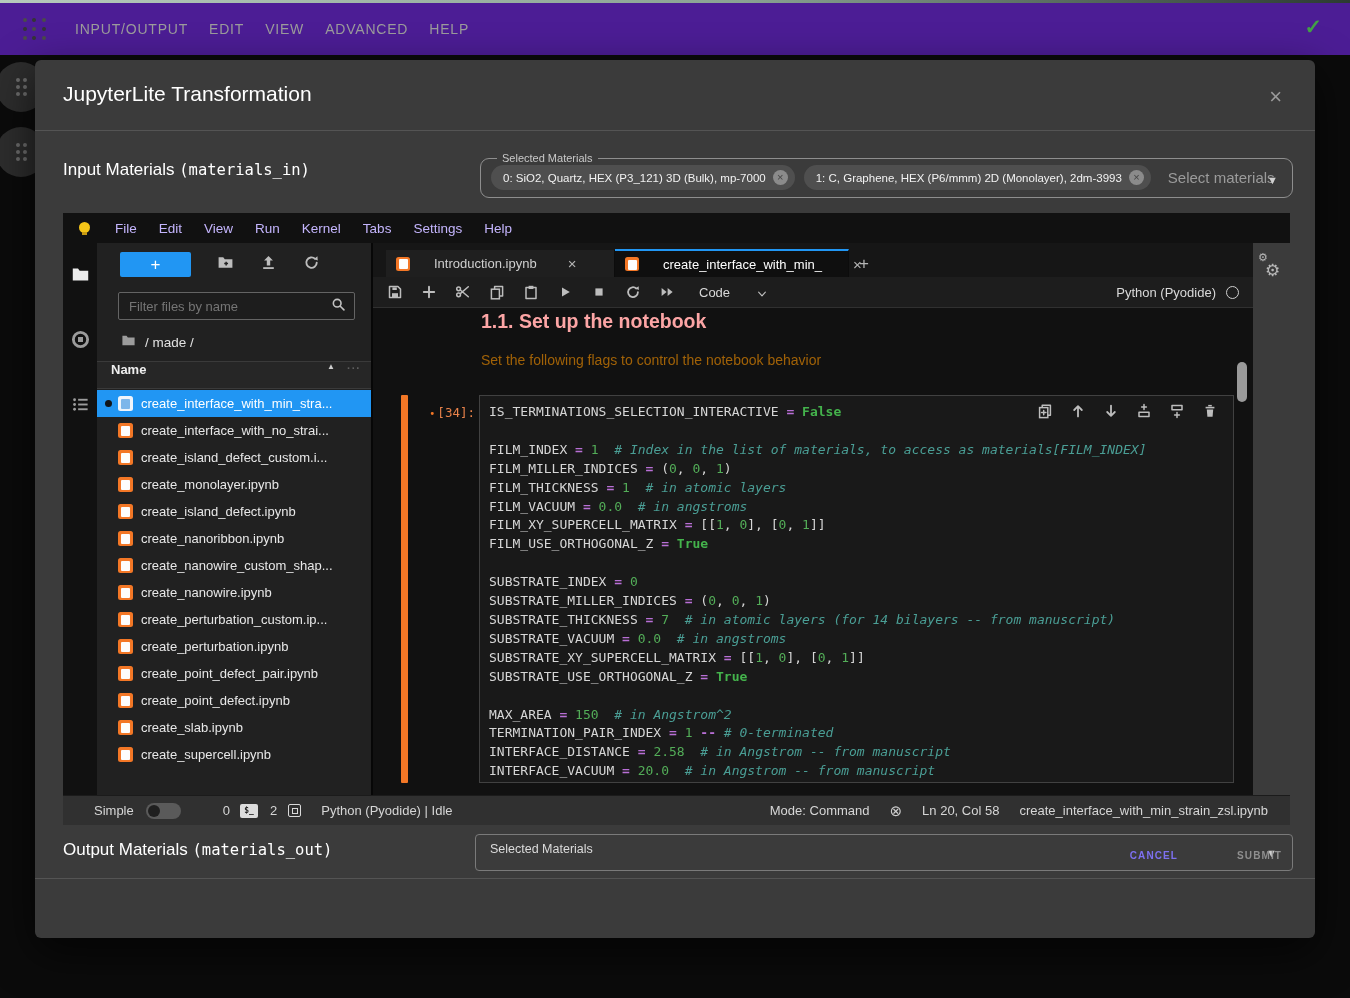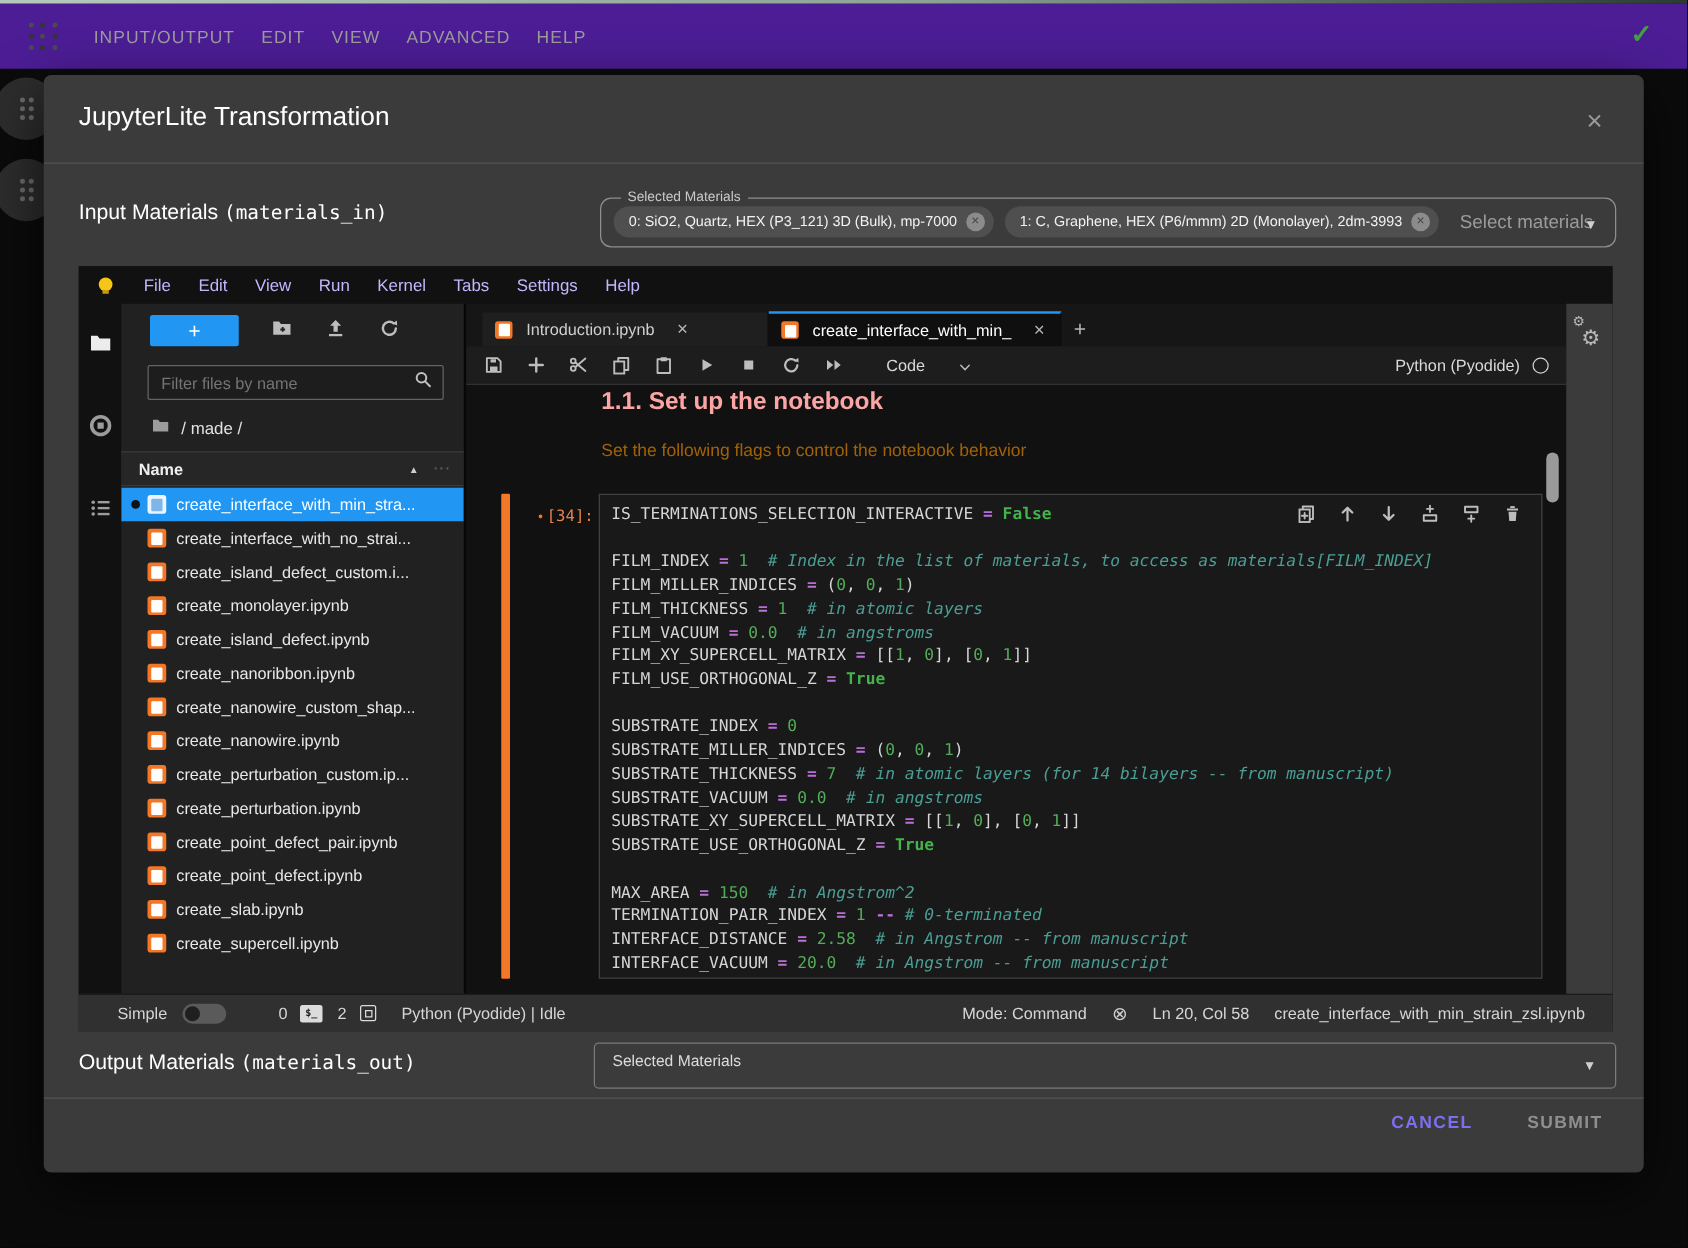--- a/index.html
+++ b/index.html
@@ -43,45 +43,45 @@
   .jl-menubar .menu-item{color:#c4b5fd;font-size:13.5px;padding:0 11px;}
   .jl-main{flex:1;display:flex;min-height:0;}
   .jl-activity{width:34px;background:#111;flex:none;display:flex;flex-direction:column;align-items:center;padding-top:22px;gap:42px;}
   
   .jl-files{width:274px;background:#212121;flex:none;position:relative;}
   .fb-toolbar{position:absolute;top:9px;left:23px;display:flex;align-items:center;gap:26px;}
   .new-btn{width:71px;height:25px;background:#2196f3;border-radius:2px;color:#fff;font-size:17px;display:flex;align-items:center;justify-content:center;cursor:pointer;}
   .fb-filter{position:absolute;top:49px;left:21px;width:237px;height:28px;border:1px solid #646464;border-radius:2px;background:#1d1d1d;display:flex;align-items:center;justify-content:space-between;padding:0 8px;}
   .fb-filter input{background:transparent;border:none;outline:none;color:#a5a5a5;font-size:13px;width:180px;font-family:"Liberation Sans",sans-serif;}
   .fb-crumb{position:absolute;top:90px;left:24px;display:flex;gap:9px;align-items:center;color:#e2e2e2;font-size:13.5px;}
-  .fb-head{position:absolute;top:118px;left:0;right:0;height:28px;background:#262626;border-top:1px solid #3a3a3a;border-bottom:1px solid #3a3a3a;display:flex;align-items:center;padding:0 10px 0 14px;color:#eee;font-size:13px;font-weight:bold;}
+  .fb-head{position:absolute;top:118px;left:0;right:0;height:28px;background:#262626;border-top:1px solid #3a3a3a;border-bottom:1px solid #3a3a3a;display:flex;padding:0 10px 0 14px;color:#eee;font-size:13px;font-weight:bold;}
   .sort-asc{margin-left:auto;font-size:8px;color:#cfcfcf;}
   .col-overflow{margin-left:12px;color:#5f5f5f;font-size:11px;letter-spacing:1px;}
   .fb-rows{position:absolute;top:147px;left:0;right:0;bottom:0;overflow:hidden;}
   .file-row{height:27px;display:flex;align-items:center;padding:0 6px 0 8px;font-size:13px;color:#e8e8e8;cursor:pointer;white-space:nowrap;}
   .file-row .dot{width:7px;height:7px;border-radius:50%;background:#101418;margin-right:6px;visibility:hidden;flex:none;}
   .file-row.running .dot{visibility:visible;}
   .file-row.selected{background:#2196f3;color:#fff;}
   .nb-icon{width:15px;height:15px;border-radius:2.5px;background:#f37726;position:relative;margin-right:8px;flex:none;}
   .nb-icon::after{content:"";position:absolute;left:3px;top:2.5px;width:9px;height:10px;background:#fdfdfd;border-radius:1px;}
   .file-row.selected .nb-icon{background:#eef4fb;}
   .file-row.selected .nb-icon::after{background:#7db6ea;}
   
   .jl-nb{flex:1;background:#151515;display:flex;flex-direction:column;min-width:0;border-left:2px solid #070707;}
   .jl-tabs{height:34px;flex:none;display:flex;align-items:flex-end;background:#161616;}
-  .tab{height:27px;display:flex;align-items:center;gap:10px;padding:0 10px;font-size:13px;color:#cfcfcf;background:#1f1f1f;border-right:1px solid #0c0c0c;cursor:pointer;margin-top:28px;}
+  .tab{height:27px;display:flex;align-items:center;gap:23px;padding:0 10px;font-size:13px;color:#cfcfcf;background:#1f1f1f;border-right:1px solid #0c0c0c;cursor:pointer;margin-top:28px;}
   .tab .nb-icon{width:14px;height:14px;margin-right:1px;}
   .tab-close{color:#b5b5b5;font-size:15px;margin-left:8px;}
   .tab.first{margin-left:13px;width:229px;}
   .tab.active{background:#0f0f0f;border-top:2px solid #2196f3;color:#fff;height:28px;width:234px;}
   .tab-add{width:30px;height:27px;display:flex;align-items:center;justify-content:center;color:#b5b5b5;font-size:17px;cursor:pointer;}
   .jl-toolbar{height:31px;flex:none;background:#1d1d1d;border-bottom:1px solid #303030;display:flex;align-items:center;padding:0 14px;gap:18px;}
   .tbi{width:16px;height:16px;flex:none;cursor:pointer;}
   .tbi svg{width:16px;height:16px;display:block;}
-  .celltype{display:flex;align-items:flex-end;gap:26px;color:#d9d9d9;font-size:13px;margin-left:16px;cursor:pointer;}
+  .celltype{display:flex;align-items:flex-end;gap:26px;color:#d9d9d9;font-size:13px;margin-left:6px;cursor:pointer;}
   .kernel-pick{margin-left:auto;display:flex;align-items:center;gap:10px;color:#d9d9d9;font-size:13px;cursor:pointer;}
   .kernel-circle{width:13px;height:13px;border:1.6px solid #cfcfcf;border-radius:50%;}
   .jl-content{flex:1;position:relative;background:#111;overflow:hidden;}
   .nb-heading{position:absolute;left:108px;top:2px;margin:0;font-size:19.5px;color:#fca5a5;font-weight:700;}
   .nb-sub{position:absolute;left:108px;top:44px;font-size:14px;color:#a16207;}
   .cell{position:absolute;left:0;top:87px;right:0;height:388px;}
   .collapser{position:absolute;left:28px;top:0;width:7px;height:100%;background:#f37726;border-radius:1px;cursor:pointer;}
   .prompt{position:absolute;left:34px;top:10px;width:68px;text-align:right;font-family:"DejaVu Sans Mono",monospace;font-size:12.5px;color:#e8824a;white-space:nowrap;}
   .prompt .pdot{font-size:10px;margin-right:2px;color:#f37726;}
   .editor{position:absolute;left:106px;width:755px;top:0;height:100%;background:#191919;border:1px solid #414141;}
@@ -105,21 +105,21 @@
   .chip-icon{width:13px;height:13px;border:1.5px solid #dadada;border-radius:2px;position:relative;margin-left:11px;flex:none;}
   .chip-icon::after{content:"";position:absolute;inset:2.5px;border:1px solid #dadada;}
   .st-kernel{margin-left:20px;}
   .st-right{margin-left:auto;display:flex;align-items:center;gap:20px;}
   .shield-x{font-size:15px;color:#cfcfcf;}
   
   .out-select{position:absolute;left:440px;top:774px;width:818px;height:37px;border:1px solid #7a7a7a;border-radius:4px;cursor:pointer;}
   .out-select .lbl{position:absolute;left:14px;top:7px;font-size:12.5px;color:#dcdcdc;}
   .out-select .arr{position:absolute;right:15px;top:12px;font-size:11px;color:#cfcfcf;}
   .dlg-footer-divider{position:absolute;left:0;right:0;top:818px;height:1px;background:rgba(255,255,255,.13);}
-  .btn{position:absolute;top:828px;background:none;border:none;font-size:14px;font-weight:bold;letter-spacing:1.1px;cursor:pointer;font-family:"Liberation Sans",sans-serif;}
+  .btn{position:absolute;top:789px;background:none;border:none;font-size:10px;font-weight:bold;letter-spacing:1.1px;cursor:pointer;font-family:"Liberation Sans",sans-serif;}
   .btn-cancel{right:131px;color:#7d70f0;}
   .btn-submit{right:27px;color:#8f8f8f;}
   .svgi{fill:#bdbdbd;stroke:none;}
   .svgs{fill:none;stroke:#bdbdbd;stroke-width:1.5;stroke-linecap:round;stroke-linejoin:round;}
 </style>
 </head>
 <body>
 
 <div class="screen">
   <div class="top-strip"></div>

